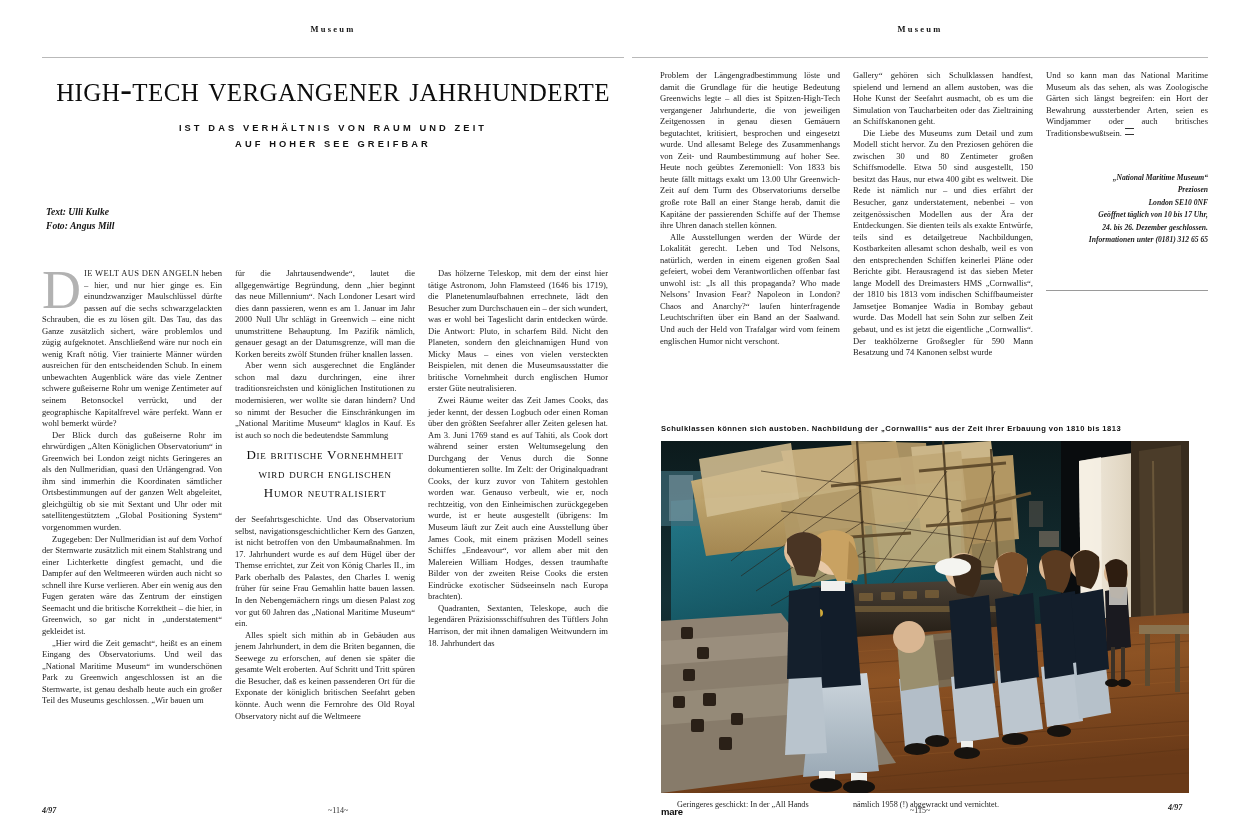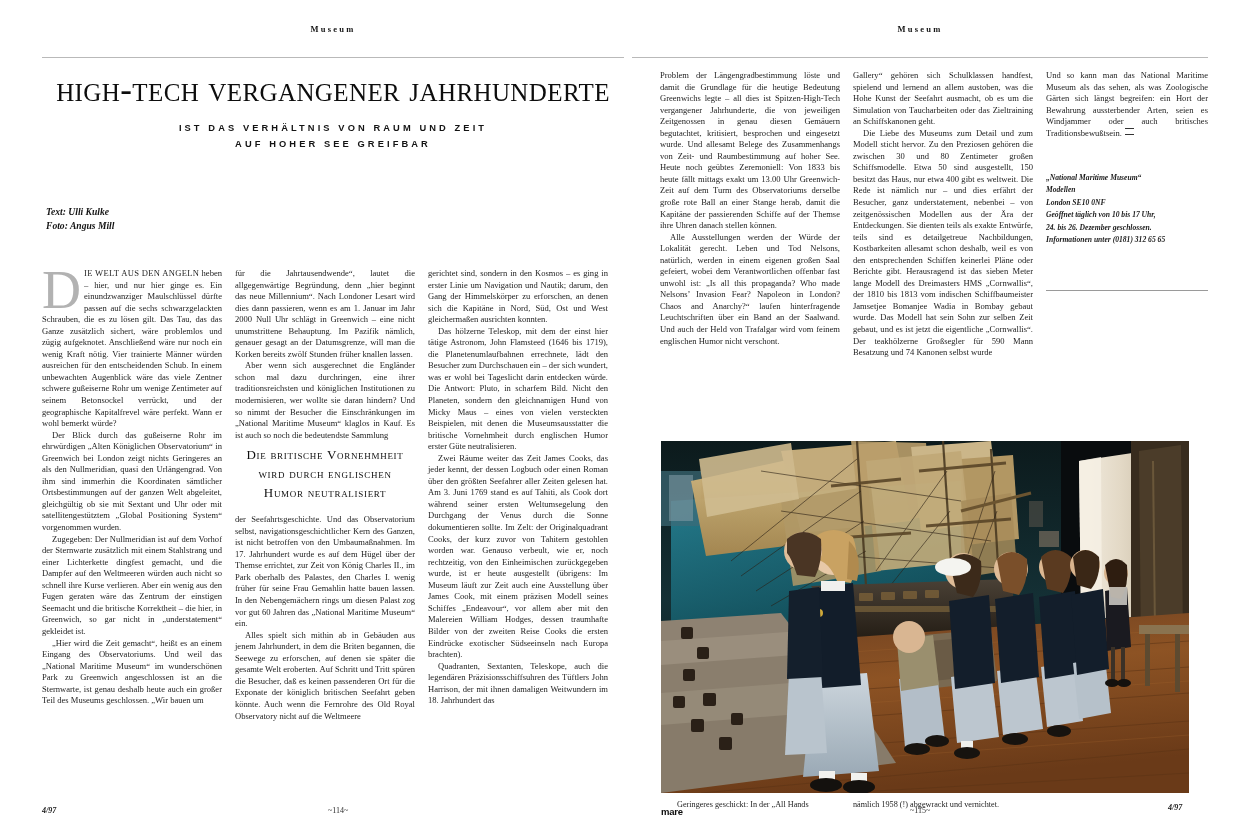--- a/index.html
+++ b/index.html
@@ -147,21 +147,21 @@
     left: 1046px;
     top: 172px;
     width: 162px;
     font-family: "Liberation Serif", serif;
     font-style: italic;
     font-size: 7.6px;
     line-height: 12.4px;
     color: #1b1b1b;
     font-weight: 600;
   }
-  .infobox div { white-space: nowrap; }
+  .infobox div { white-space: nowrap; text-align: right; }
 
   .infobox-rule {
     position: absolute;
     left: 1046px;
     top: 290px;
     width: 162px;
     height: 1px;
     background: #9a9a9a;
   }
 
@@ -282,21 +282,20 @@
     <div class="crosshead">
       <div>Die britische Vornehmheit</div>
       <div>wird durch englischen</div>
       <div>Humor neutralisiert</div>
     </div>
     <p class="first">der Seefahrtsgeschichte. Und das Observatorium selbst, navigationsgeschichtlicher Kern des Ganzen, ist nicht betroffen von den Umbaumaßnahmen. Im 17. Jahrhundert wurde es auf dem Hügel über der Themse errichtet, zur Zeit von König Charles II., im Park oberhalb des Palastes, den Charles I. wenig früher für seine Frau Gemahlin hatte bauen lassen. In den Nebengemächern rings um diesen Palast zog vor gut 60 Jahren das „National Maritime Museum“ ein.</p>
     <p>Alles spielt sich mithin ab in Gebäuden aus jenem Jahrhundert, in dem die Briten begannen, die Seewege zu erforschen, auf denen sie später die gesamte Welt eroberten. Auf Schritt und Tritt spüren die Besucher, daß es keinen passenderen Ort für die Exponate der königlich britischen Seefahrt geben könnte. Auch wenn die Fernrohre des Old Royal Observatory nicht auf die Weltmeere</p>
   </div>
 
   <div class="col" id="col3">
-    <p class="first">gerichtet sind, sondern in den Kosmos – es ging in erster Linie um Navigation und Nautik; darum, den Gang der Himmelskörper zu erforschen, an denen sich die Kapitäne in Nord, Süd, Ost und West gleichermaßen ausrichten konnten.</p>
     <p>Das hölzerne Teleskop, mit dem der einst hier tätige Astronom, John Flamsteed (1646 bis 1719), die Planetenumlaufbahnen errechnete, lädt den Besucher zum Durchschauen ein – der sich wundert, was er wohl bei Tageslicht darin entdecken würde. Die Antwort: Pluto, in scharfem Bild. Nicht den Planeten, sondern den gleichnamigen Hund von Micky Maus – eines von vielen versteckten Beispielen, mit denen die Museumsausstatter die britische Vornehmheit durch englischen Humor erster Güte neutralisieren.</p>
     <p>Zwei Räume weiter das Zeit James Cooks, das jeder kennt, der dessen Logbuch oder einen Roman über den größten Seefahrer aller Zeiten gelesen hat. Am 3. Juni 1769 stand es auf Tahiti, als Cook dort während seiner ersten Weltumsegelung den Durchgang der Venus durch die Sonne dokumentieren sollte. Im Zelt: der Originalquadrant Cooks, der kurz zuvor von Tahitern gestohlen worden war. Genauso verbeult, wie er, noch rechtzeitig, von den Einheimischen zurückgegeben wurde, ist er heute ausgestellt (übrigens: Im Museum läuft zur Zeit auch eine Ausstellung über James Cook, mit einem präzisen Modell seines Schiffes „Endeavour“, vor allem aber mit den Malereien William Hodges, dessen traumhafte Bilder von der zweiten Reise Cooks die ersten Eindrücke exotischer Südseeinseln nach Europa brachten).</p>
     <p>Quadranten, Sextanten, Teleskope, auch die legendären Präzisionsschiffsuhren des Tüftlers John Harrison, der mit ihnen damaligen Weitwundern im 18. Jahrhundert das</p>
   </div>
 
   <div class="col" id="col4">
     <p class="first">Problem der Längengradbestimmung löste und damit die Grundlage für die heutige Bedeutung Greenwichs legte – all dies ist Spitzen-High-Tech vergangener Jahrhunderte, die von jeweiligen Zeitgenossen in genau diesen Gemäuern begutachtet, kritisiert, besprochen und eingesetzt wurde. Und allesamt Belege des Zusammenhangs von Zeit- und Raumbestimmung auf hoher See. Heute noch geübtes Zeremoniell: Von 1833 bis heute fällt mittags exakt um 13.00 Uhr Greenwich-Zeit auf dem Turm des Observatoriums derselbe große rote Ball an einer Stange herab, damit die Kapitäne der passierenden Schiffe auf der Themse ihre Uhren danach stellen können.</p>
     <p>Alle Ausstellungen werden der Würde der Lokalität gerecht. Leben und Tod Nelsons, natürlich, werden in einem eigenen großen Saal gefeiert, wobei dem Verantwortlichen offenbar fast unwohl ist: „Is all this propaganda? Who made Nelsons’ Invasion Fear? Napoleon in London? Chaos and Anarchy?“ laufen hinterfragende Leuchtschriften über ein Band an der Saalwand. Und auch der Held von Trafalgar wird vom feinem englischen Humor nicht verschont.</p>
   </div>
 
@@ -304,28 +303,29 @@
     <p class="first">Gallery“ gehören sich Schulklassen handfest, spielend und lernend an allem austoben, was die Hohe Kunst der Seefahrt ausmacht, ob es um die Simulation von Taucharbeiten oder das Zieltraining an Schiffskanonen geht.</p>
     <p>Die Liebe des Museums zum Detail und zum Modell sticht hervor. Zu den Preziosen gehören die zwischen 30 und 80 Zentimeter großen Schiffsmodelle. Etwa 50 sind ausgestellt, 150 besitzt das Haus, nur etwa 400 gibt es weltweit. Die Rede ist nämlich nur – und dies erfährt der Besucher, ganz understatement, nebenbei – von zeitgenössischen Modellen aus der Ära der Entdeckungen. Sie dienten teils als exakte Entwürfe, teils sind es detailgetreue Nachbildungen, Kostbarkeiten allesamt schon deshalb, weil es von den entsprechenden Schiffen keinerlei Pläne oder Berichte gibt. Herausragend ist das sieben Meter lange Modell des Dreimasters HMS „Cornwallis“, der 1810 bis 1813 vom indischen Schiffbaumeister Jamsetjee Bomanjee Wadia in Bombay gebaut wurde. Das Modell hat sein Sohn zur selben Zeit gebaut, und es ist jetzt die eigentliche „Cornwallis“. Der teakhölzerne Großsegler für 590 Mann Besatzung und 74 Kanonen selbst wurde</p>
   </div>
 
   <div class="col" id="col6">
     <p class="first"><span>Und so kann man das National Maritime Museum als das sehen, als was Zoologische Gärten sich längst begreifen: ein Hort der Bewahrung aussterbender Arten, seien es Windjammer oder auch britisches Traditionsbewußtsein.</span><span class="endmark"></span></p>
   </div>
 
   <div class="infobox">
     <div>„National Maritime Museum“</div>
-    <div>Modellen</div>
+    <div>Preziosen</div>
     <div>London SE10 0NF</div>
     <div>Geöffnet täglich von 10 bis 17 Uhr,</div>
     <div>24. bis 26. Dezember geschlossen.</div>
     <div>Informationen unter (0181) 312 65 65</div>
   </div>
   <div class="infobox-rule"></div>
 
+  <div class="photo-caption">Schulklassen können sich austoben. Nachbildung der „Cornwallis“ aus der Zeit ihrer Erbauung von 1810 bis 1813</div>
 
   <div class="photo">
     <svg width="528" height="352" viewBox="0 0 528 352">
       <defs>
         <linearGradient id="wallLight" x1="0" y1="0" x2="0" y2="1">
           <stop offset="0" stop-color="#e8e0d0"></stop>
           <stop offset="0.55" stop-color="#d8cdb8"></stop>
           <stop offset="1" stop-color="#b6a territory"></stop>
         </linearGradient>
         <linearGradient id="corridor" x1="0" y1="0" x2="1" y2="0">

